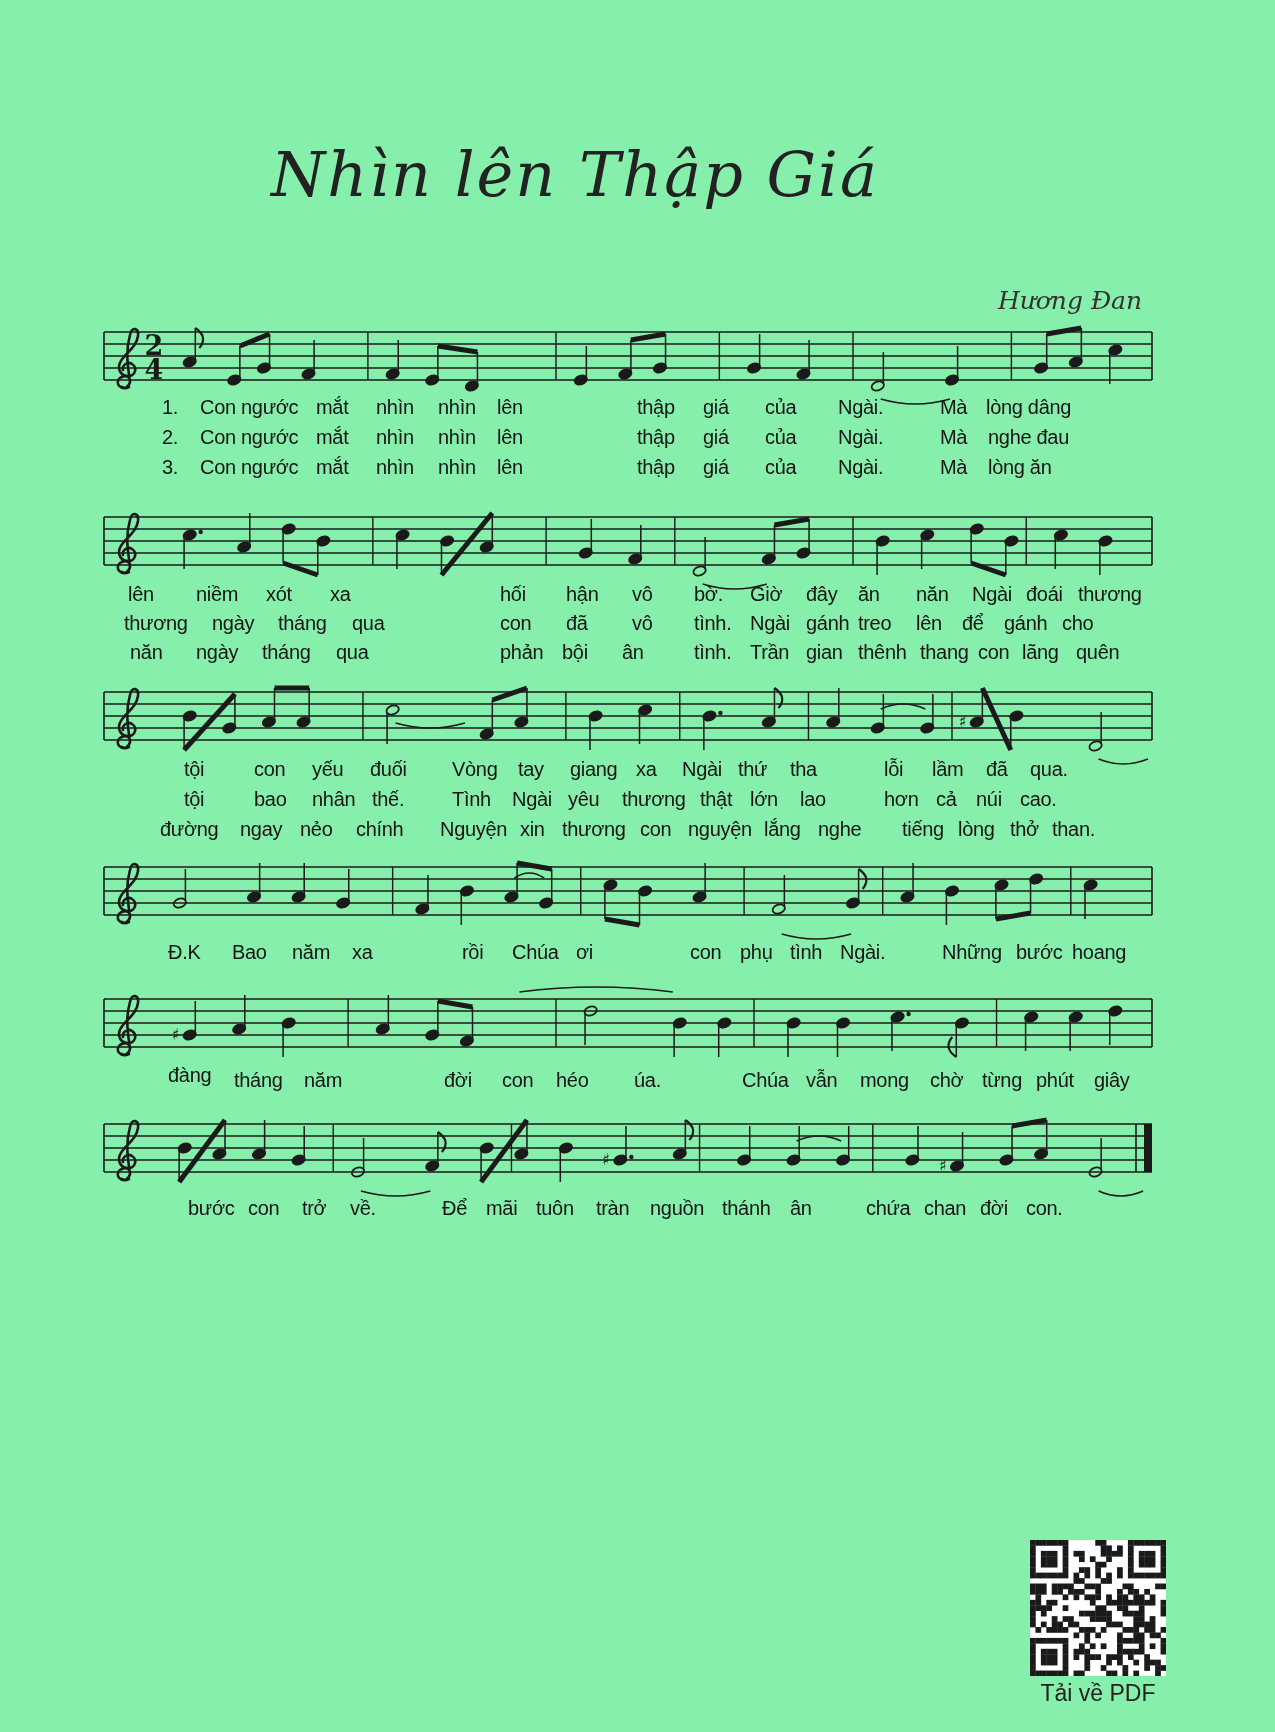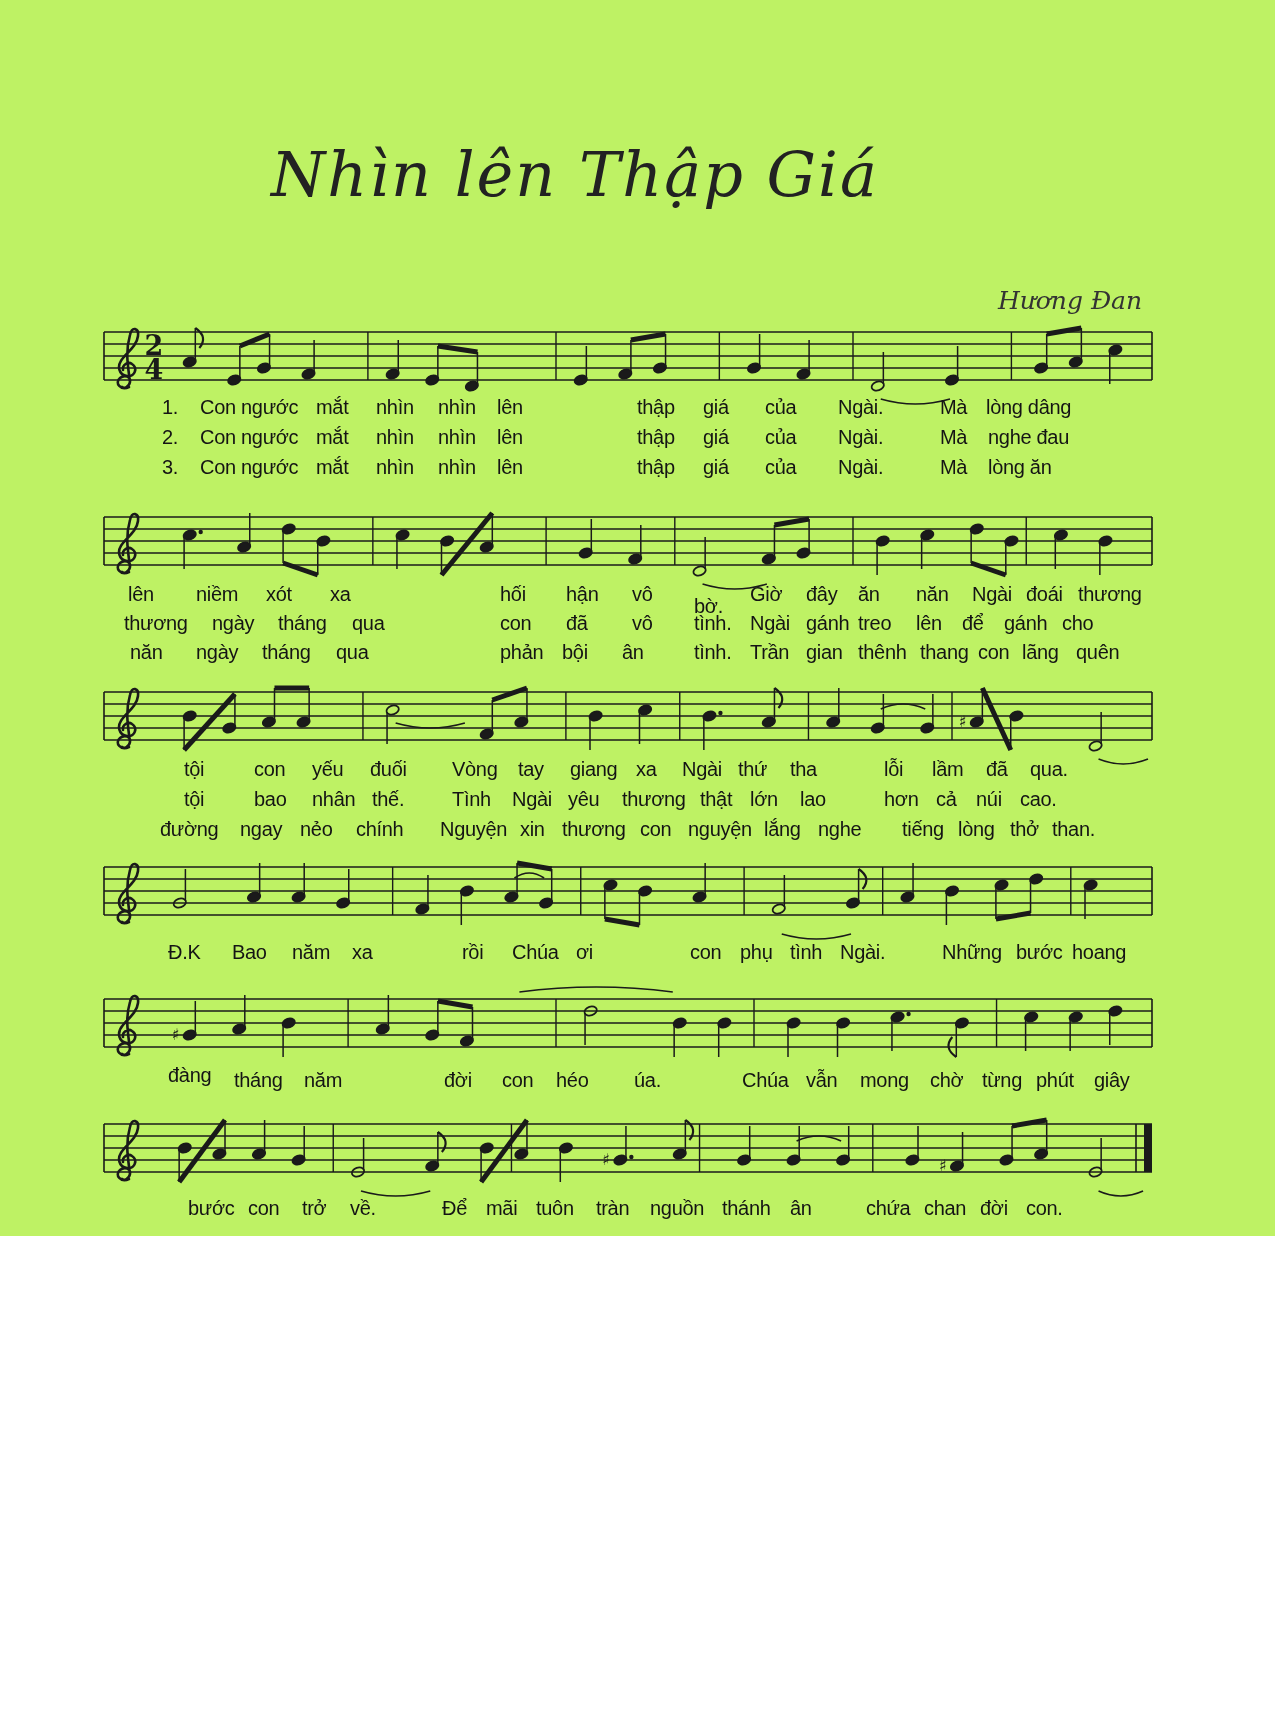--- a/index.html
+++ b/index.html
@@ -1,16 +1,16 @@
 <!DOCTYPE html>
 <html><head>
 <meta charset="utf-8">
 <style>
   html,body{margin:0;padding:0;background:#ffffff;}
-  #page{position:relative;width:1275px;height:1236px;background:#bef264;overflow:hidden;
+  #page{position:relative;width:1275px;height:1732px;background:#86efac;overflow:hidden;
         font-family:"Liberation Sans","DejaVu Sans",sans-serif;color:#1a1a1a;}
   .title{position:absolute;top:138px;left:0;width:1150px;text-align:center;
          font-family:"DejaVu Serif",serif;font-style:italic;font-weight:500;
          font-size:62px;letter-spacing:2px;color:#222;}
   .composer{position:absolute;top:286px;left:960px;width:220px;text-align:center;
             font-family:"DejaVu Serif",serif;font-style:italic;font-size:25px;color:#333;}
   .system{position:absolute;pointer-events:none;}
   .lyric-word{position:absolute;font-size:20px;white-space:nowrap;color:#141414;
               letter-spacing:-0.3px;}
   .timesig{font-family:"DejaVu Serif",serif;font-weight:bold;font-size:27px;fill:#1a1a1a;}
@@ -409,21 +409,21 @@
       <span class="lyric-word" style="left: 838px; top: 456px;">Ngài.</span>
       <span class="lyric-word" style="left: 940px; top: 456px;">Mà</span>
       <span class="lyric-word" style="left: 988px; top: 456px; text-align: right;">lòng ăn</span>
       <span class="lyric-word" style="left: 128px; top: 583px;">lên</span>
       <span class="lyric-word" style="left: 196px; top: 583px;">niềm</span>
       <span class="lyric-word" style="left: 266px; top: 583px;">xót</span>
       <span class="lyric-word" style="left: 330px; top: 583px;">xa</span>
       <span class="lyric-word" style="left: 500px; top: 583px; text-align: center;">hối</span>
       <span class="lyric-word" style="left: 566px; top: 583px;">hận</span>
       <span class="lyric-word" style="left: 632px; top: 583px;">vô</span>
-      <span class="lyric-word" style="left: 694px; top: 583px; margin-top: 12px;">bờ.</span>
+      <span class="lyric-word" style="left: 694px; top: 583px;">bờ.</span>
       <span class="lyric-word" style="left: 750px; top: 583px;">Giờ</span>
       <span class="lyric-word" style="left: 806px; top: 583px;">đây</span>
       <span class="lyric-word" style="left: 858px; top: 583px;">ăn</span>
       <span class="lyric-word" style="left: 916px; top: 583px;">năn</span>
       <span class="lyric-word" style="left: 972px; top: 583px;">Ngài</span>
       <span class="lyric-word" style="left: 1026px; top: 583px;">đoái</span>
       <span class="lyric-word" style="left: 1078px; top: 583px;">thương</span>
       <span class="lyric-word" style="left: 124px; top: 612px;">thương</span>
       <span class="lyric-word" style="left: 212px; top: 612px;">ngày</span>
       <span class="lyric-word" style="left: 278px; top: 612px;">tháng</span>

